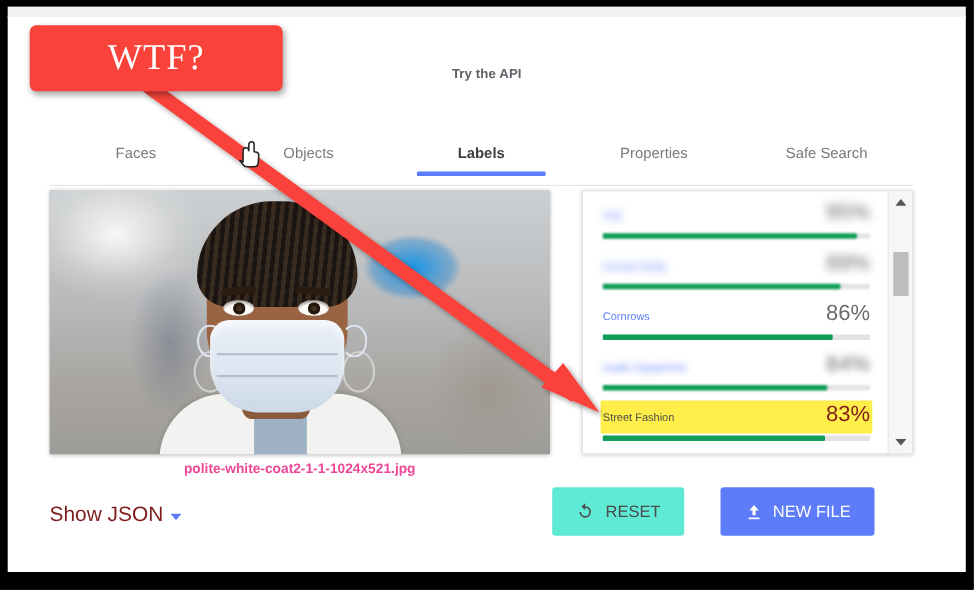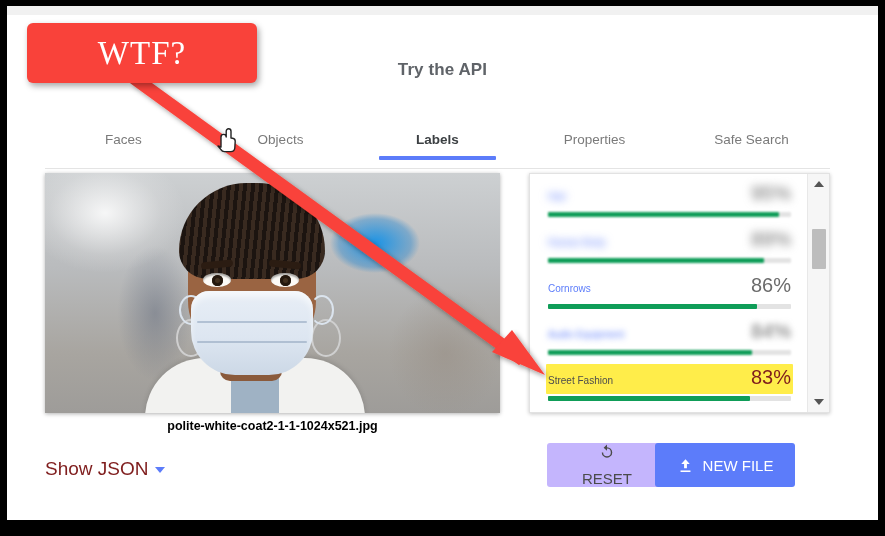--- a/index.html
+++ b/index.html
@@ -35,21 +35,21 @@
     background: #ffffff;
     overflow: hidden;
   }
 
   
   .page-title {
     position: absolute;
     left: 0; top: 45px;
     width: 871px;
     text-align: center;
-    font-size: 17px;
+    font-size: 12px;
     font-weight: bold;
     color: #5f6368;
     letter-spacing: .1px;
   }
 
   
   .tabbar {
     position: absolute;
     left: 38px; top: 108px;
     width: 785px; height: 45px;
@@ -216,21 +216,21 @@
   .p-ear-l { left: 131px; }
   .p-ear-r { left: 266px; }
 
   .photo-caption {
     position: absolute;
     left: 0; top: 246px;
     width: 455px;
     text-align: center;
     font-size: 12.5px;
     font-weight: bold;
-    color: #000000;
+    color: #ec4899;
   }
 
   
   .labels-panel {
     position: absolute;
     left: 484px; top: 0;
     width: 301px; height: 240px;
     background: #ffffff;
     border: 1px solid #e2e2e2;
     box-shadow: 0 1px 4px rgba(0,0,0,.22);
@@ -347,25 +347,24 @@
     align-items: center;
     justify-content: center;
     gap: 9px;
     border-radius: 3px;
     font-size: 15px;
     cursor: pointer;
     user-select: none;
     box-sizing: border-box;
   }
   .btn-reset {
-    left: 540px; top: 428px;
+    left: 495px; top: 428px;
     width: 120px;
-    background: #c4b5fd;
+    background: #5eead4;
     color: #4a4a4a;
-    flex-direction: column;
   }
   .btn-newfile {
     left: 648px; top: 428px;
     width: 140px;
     background: #5c7cfa;
     color: #ffffff;
     justify-content: center;
   }
   .icon-reset { width: 18px; height: 18px; }
   .icon-upload { width: 17px; height: 17px; }

